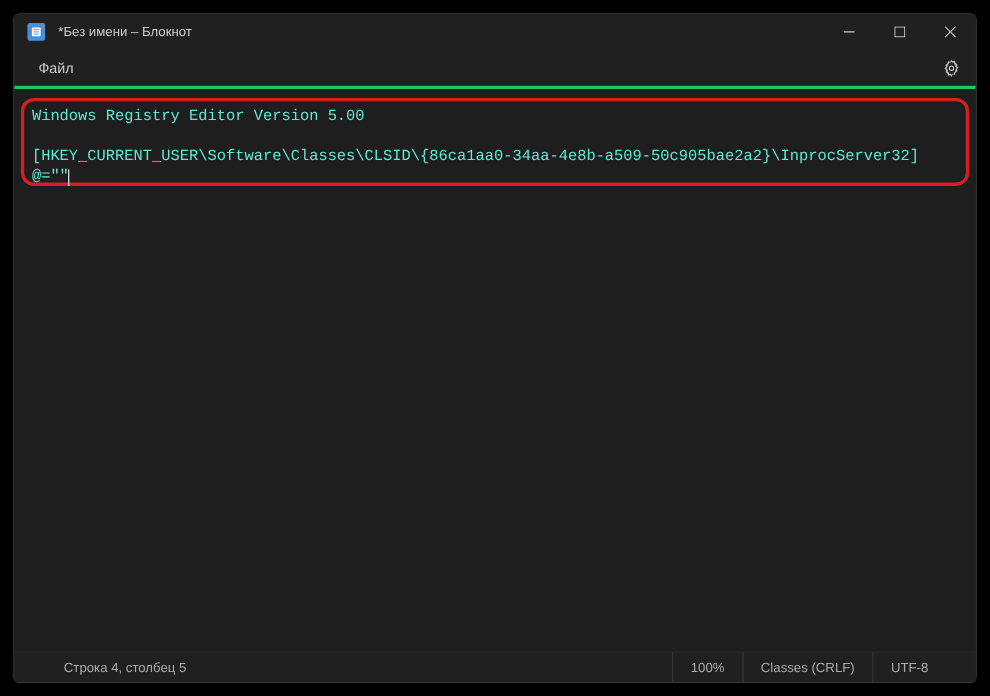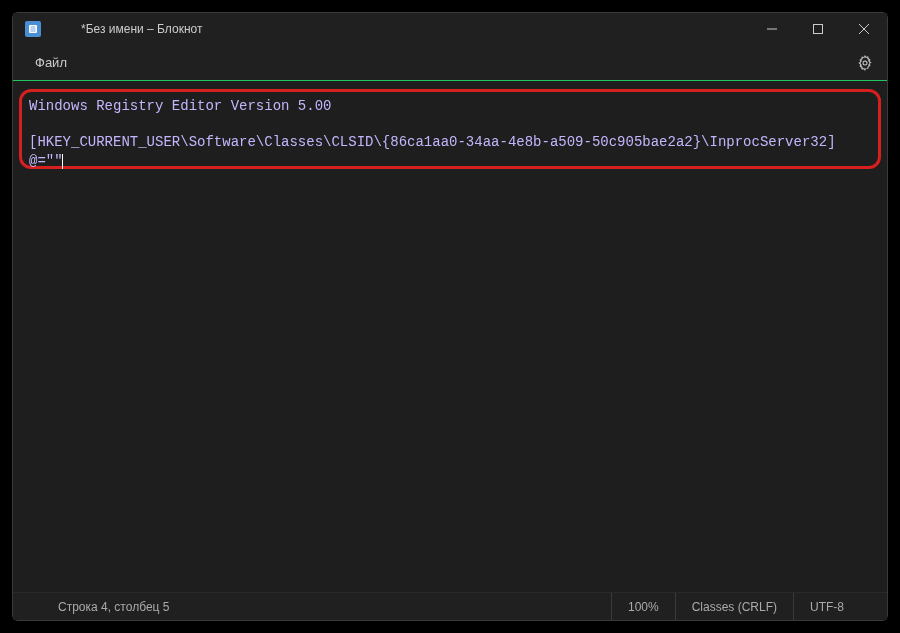--- a/index.html
+++ b/index.html
@@ -28,21 +28,20 @@
       flex-direction: column;
     }
     .titlebar {
       height: 32px;
       background: #202020;
       display: flex;
       align-items: center;
       padding-left: 12px;
       color: #cccccc;
       font-size: 12px;
-      gap: 28px;
     }
     .titlebar-icon {
       width: 16px;
       height: 16px;
       background: #4a8fd6;
       margin-right: 12px;
       display: inline-flex;
       align-items: center;
       justify-content: center;
       border-radius: 2px;
@@ -68,21 +67,21 @@
       cursor: pointer;
     }
     .menubar {
       height: 36px;
       background: #202020;
       display: flex;
       align-items: center;
       padding: 0 8px;
       color: #cccccc;
       font-size: 13px;
-      border-bottom: 1px solid #22c55e;
+      border-bottom: 3px solid #22c55e;
     }
     .menu-item {
       padding: 6px 14px;
       cursor: pointer;
       border-radius: 3px;
     }
     .menu-spacer {
       flex: 1;
     }
     .settings-btn {
@@ -102,21 +101,21 @@
       position: absolute;
       left: 6px;
       top: 8px;
       right: 6px;
       height: 80px;
       border: 3px solid #d62020;
       border-radius: 12px;
       pointer-events: none;
     }
     .editor-text {
-      color: #c4b5fd;
+      color: #5eead4;
       font-family: Consolas, "Courier New", monospace;
       font-size: 14px;
       white-space: pre;
       padding: 6px 12px;
       line-height: 1.3;
       position: relative;
     }
     .cursor {
       display: inline-block;
       width: 1px;

